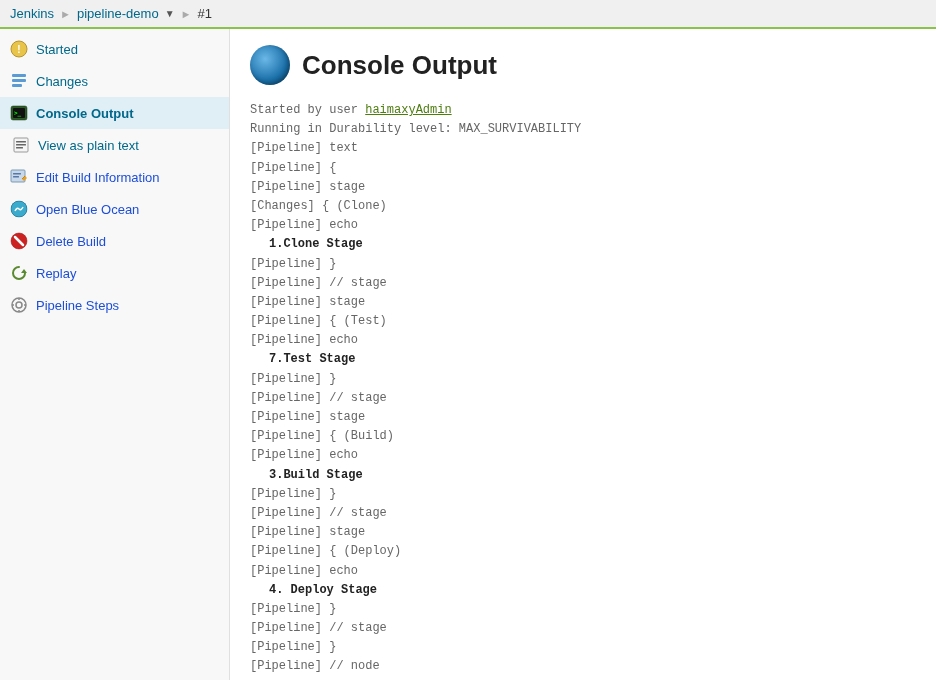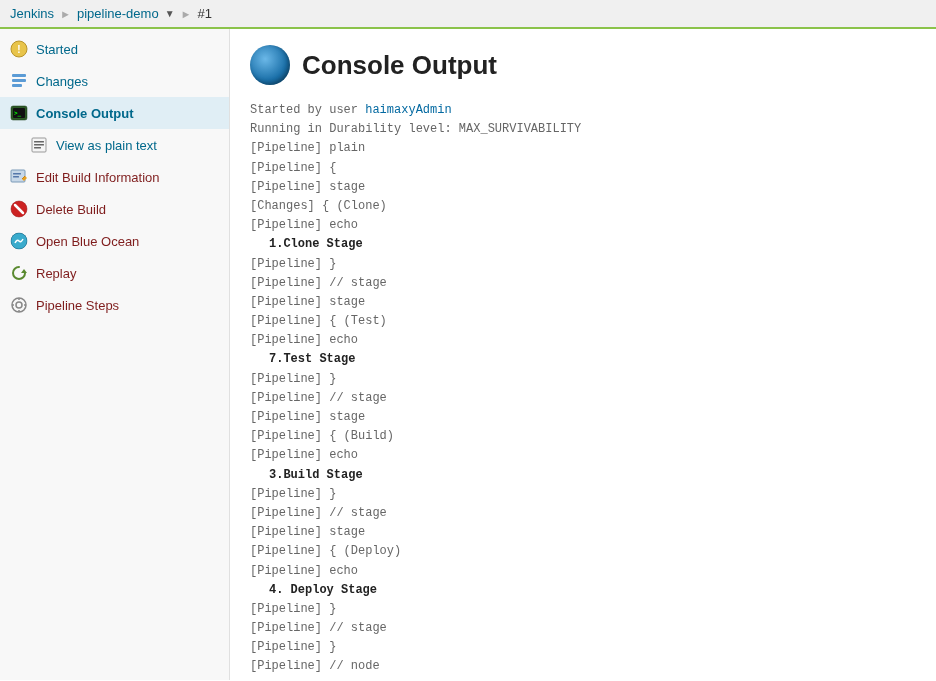--- a/index.html
+++ b/index.html
@@ -52,21 +52,21 @@
       color: #333;
       text-decoration: none;
       font-size: 13px;
     }
     .sidebar-item.active {
       background: #e0eef5;
       font-weight: bold;
     }
     .sidebar-item.active .item-label { color: #00688b; }
     .sidebar-item .item-label { color: #00688b; }
-    .sidebar-item .item-label.plain { color: #7f1d1d; }
+    .sidebar-item .item-label.plain { color: #1d4ed8; }
 
     
     .icon {
       width: 18px;
       height: 18px;
       display: inline-flex;
       align-items: center;
       justify-content: center;
       flex-shrink: 0;
     }
@@ -98,21 +98,21 @@
       font-weight: bold;
       color: #222;
     }
 
     .console-content {
       font-family: 'Courier New', monospace;
       font-size: 12px;
       line-height: 1.6;
     }
     .console-line { color: #666; }
-    .console-link { color: #0369a1; cursor: pointer; }
+    .console-link { color: #4d7c0f; text-decoration: underline; cursor: pointer; }
     .console-bold { font-weight: bold; color: #222; margin-left: 19px; }
 
     
     .status-icon svg, .icon svg { width: 18px; height: 18px; }
   </style>
 </head>
 <body>
 
 <div class="breadcrumb-bar">
   <a href="#">Jenkins</a>
@@ -152,21 +152,21 @@
       <span class="icon">
         <svg viewBox="0 0 18 18" xmlns="http://www.w3.org/2000/svg">
           <rect x="1" y="2" width="16" height="14" rx="2" fill="#2d5a27" stroke="#1a3a17" stroke-width="0.5"></rect>
           <rect x="3" y="4" width="12" height="10" rx="1" fill="#111"></rect>
           <text x="4" y="11" font-size="6" fill="#00ff00" font-family="monospace">&gt;_</text>
         </svg>
       </span>
       <span class="item-label">Console Output</span>
     </div>
 
-    <div class="sidebar-item" style="padding-left: 30px; align-items: center;">
+    <div class="sidebar-item" style="padding-left: 12px; align-items: center;">
       <span class="icon">
         <svg viewBox="0 0 18 18" xmlns="http://www.w3.org/2000/svg">
           <rect x="2" y="2" width="14" height="14" rx="1" fill="#f5f5f5" stroke="#999" stroke-width="1"></rect>
           <rect x="4" y="5" width="10" height="1.5" rx="0.5" fill="#666"></rect>
           <rect x="4" y="8" width="10" height="1.5" rx="0.5" fill="#666"></rect>
           <rect x="4" y="11" width="7" height="1.5" rx="0.5" fill="#666"></rect>
         </svg>
       </span>
       <span class="item-label">View as plain text</span>
     </div>
@@ -180,36 +180,36 @@
           <polygon points="12,11 15,8 17,10 14,13" fill="#e8a020"></polygon>
           <line x1="12" y1="11" x2="15" y2="8" stroke="#c88010" stroke-width="1"></line>
         </svg>
       </span>
       <span class="item-label plain">Edit Build Information</span>
     </div>
 
     <div class="sidebar-item">
       <span class="icon">
         <svg viewBox="0 0 18 18" xmlns="http://www.w3.org/2000/svg">
-          <circle cx="9" cy="9" r="8" fill="#cc2222" stroke="#991111" stroke-width="0.5"></circle>
-          <line x1="5" y1="5" x2="13" y2="13" stroke="white" stroke-width="2.5" stroke-linecap="round"></line>
-        </svg>
-      </span>
-      <span class="item-label plain">Delete Build</span>
-    </div>
-
-    <div class="sidebar-item">
-      <span class="icon">
-        <svg viewBox="0 0 18 18" xmlns="http://www.w3.org/2000/svg">
           <circle cx="9" cy="9" r="8" fill="radial-gradient(circle, #5bc8e8, #1a7fa8)"></circle>
           <circle cx="9" cy="9" r="8" fill="#3aabcc" stroke="#1a7fa8" stroke-width="0.5"></circle>
           <path d="M5 11 Q7 7 9 9 Q11 11 13 7" stroke="white" stroke-width="1.5" fill="none"></path>
         </svg>
       </span>
       <span class="item-label plain">Open Blue Ocean</span>
+    </div>
+
+    <div class="sidebar-item">
+      <span class="icon">
+        <svg viewBox="0 0 18 18" xmlns="http://www.w3.org/2000/svg">
+          <circle cx="9" cy="9" r="8" fill="#cc2222" stroke="#991111" stroke-width="0.5"></circle>
+          <line x1="5" y1="5" x2="13" y2="13" stroke="white" stroke-width="2.5" stroke-linecap="round"></line>
+        </svg>
+      </span>
+      <span class="item-label plain">Delete Build</span>
     </div>
 
     <div class="sidebar-item">
       <span class="icon">
         <svg viewBox="0 0 18 18" xmlns="http://www.w3.org/2000/svg">
           <path d="M9 3 A6 6 0 1 0 15 9" fill="none" stroke="#5a8a30" stroke-width="2" stroke-linecap="round"></path>
           <polygon points="14,5 17,9 11,9" fill="#5a8a30"></polygon>
         </svg>
       </span>
       <span class="item-label plain">Replay</span>
@@ -238,21 +238,21 @@
     </div>
 
     <div class="console-content">
 
       <div class="console-line">
         <span>Started by user </span><a class="console-link">haimaxyAdmin</a>
       </div>
 
       <div class="console-line">Running in Durability level: MAX_SURVIVABILITY</div>
 
-      <div class="console-line">[Pipeline] plain</div>
+      <div class="console-line">[Pipeline] text</div>
 
 
       <div class="console-line">[Pipeline] {</div>
       <div class="console-line">[Pipeline] stage</div>
       <div class="console-line">[Changes] { (Clone)</div>
       <div class="console-line">[Pipeline] echo</div>
 
       <div class="console-bold">1.Clone Stage</div>
 
       <div class="console-line">[Pipeline] }</div>

